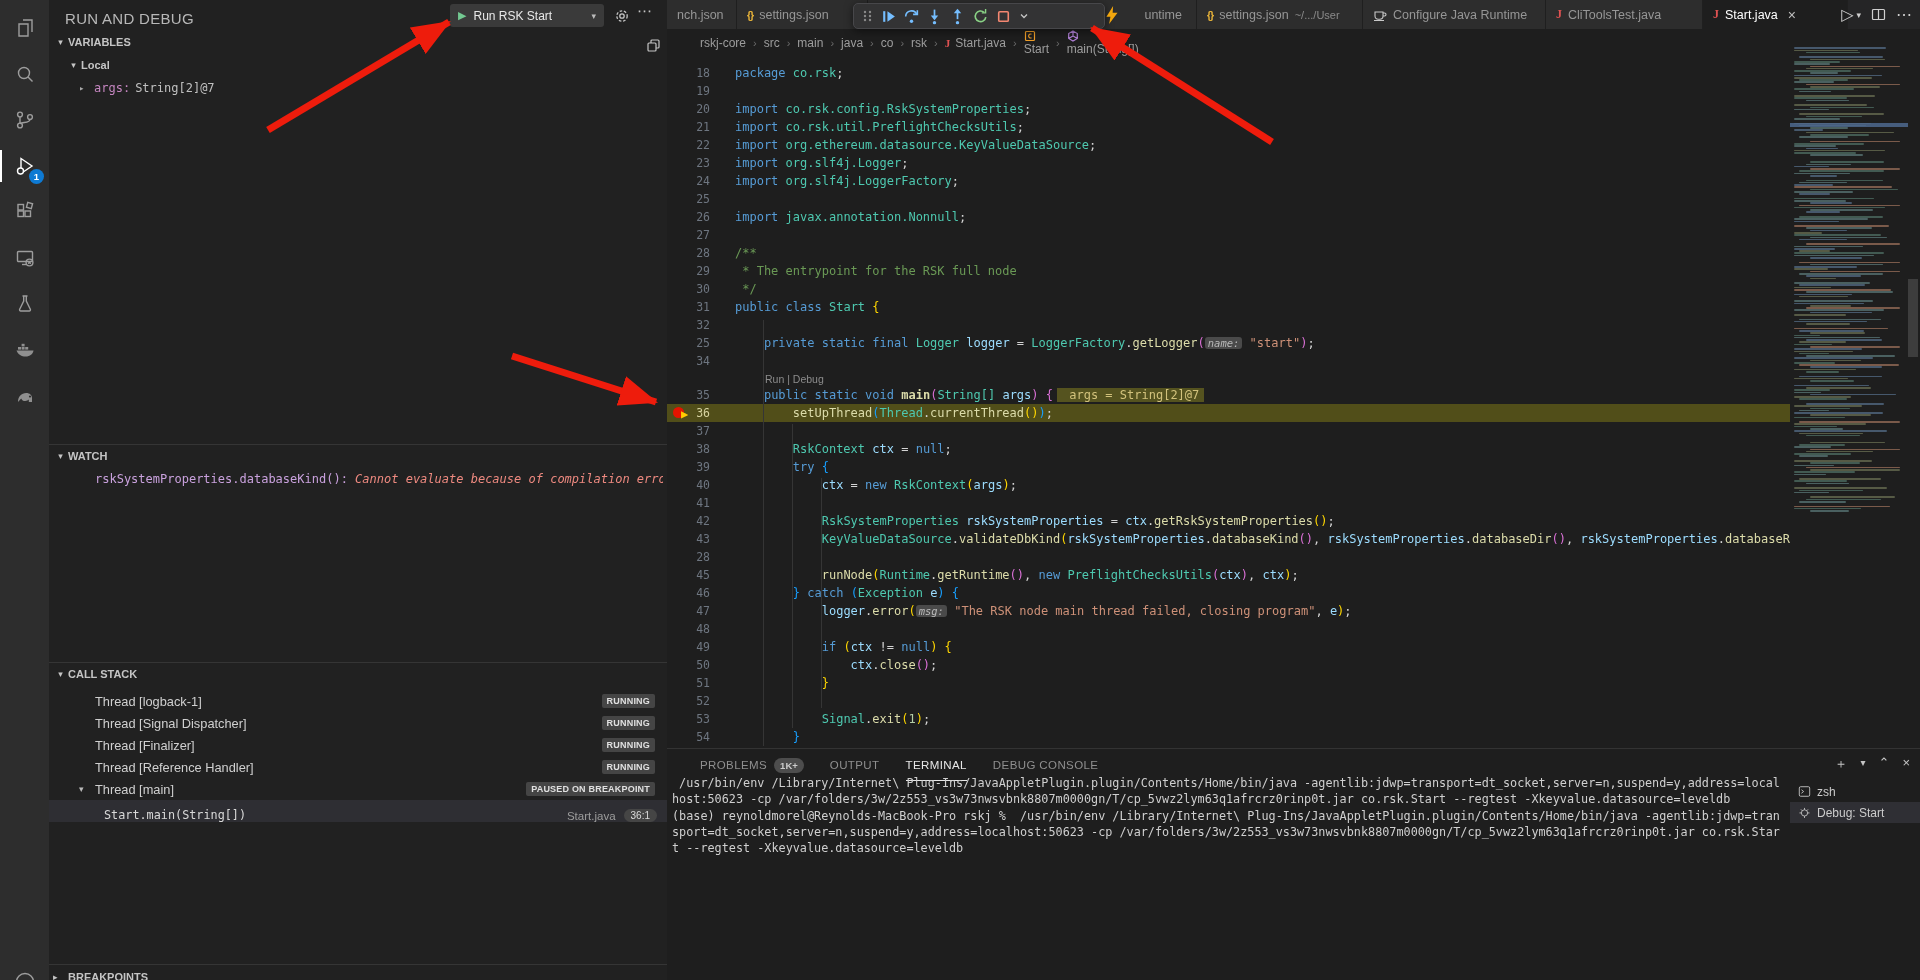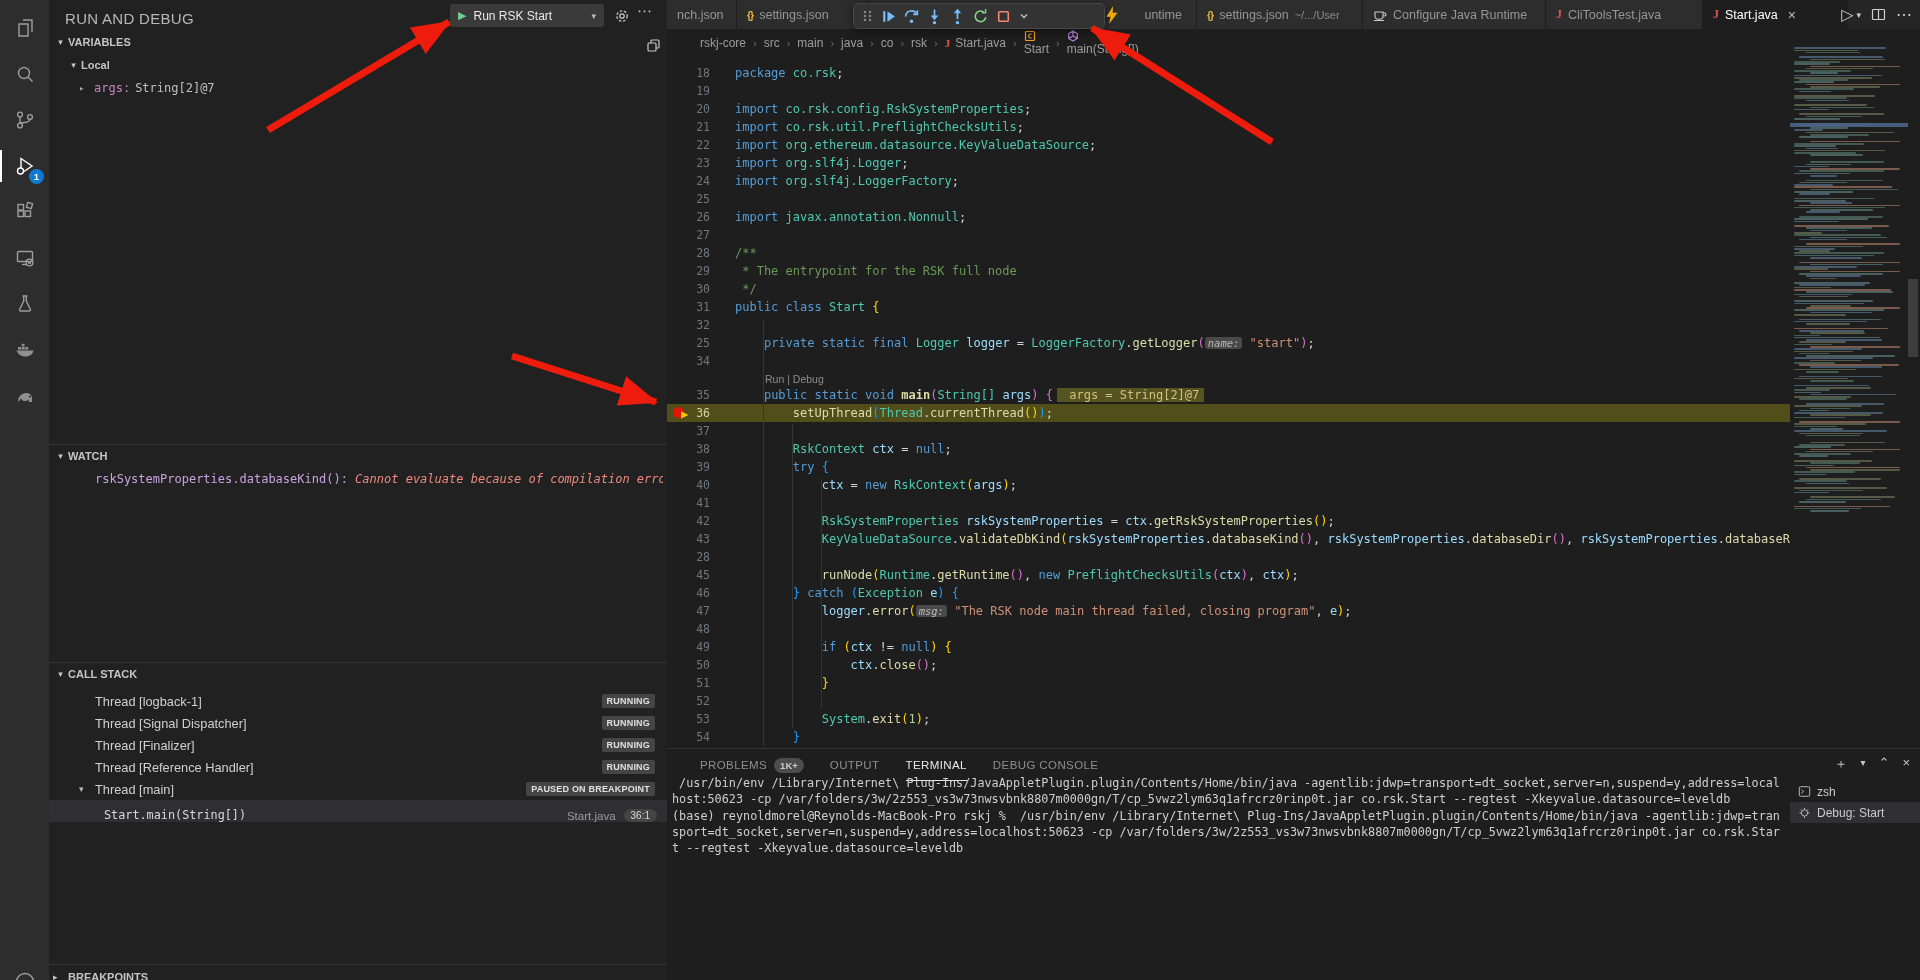--- a/index.html
+++ b/index.html
@@ -549,21 +549,21 @@
       <div class="ln">
         <span class="num">51</span>
         <span class="txt"><span class="tk-p">            </span><span class="tk-b1">}</span></span>
       </div>
       <div class="ln">
         <span class="num">52</span>
         <span class="txt"></span>
       </div>
       <div class="ln">
         <span class="num">53</span>
-        <span class="txt"><span class="tk-p">            </span><span class="tk-t">System</span><span class="tk-p">.</span><span class="tk-f">exit</span><span class="tk-b1">(</span><span class="tk-n">1</span><span class="tk-b1">)</span><span class="tk-p">;</span></span>
+        <span class="txt"><span class="tk-p">            </span><span class="tk-t">Signal</span><span class="tk-p">.</span><span class="tk-f">exit</span><span class="tk-b1">(</span><span class="tk-n">1</span><span class="tk-b1">)</span><span class="tk-p">;</span></span>
       </div>
       <div class="ln">
         <span class="num">54</span>
         <span class="txt"><span class="tk-p">        </span><span class="tk-b3">}</span></span>
       </div>
     </div>
   <div class="guide" style="left:763px;top:320px;height:426px"></div>
   <div class="guide" style="left:792px;top:424px;height:304px"></div>
   <div class="guide" style="left:821px;top:478px;height:230px"></div>
 

